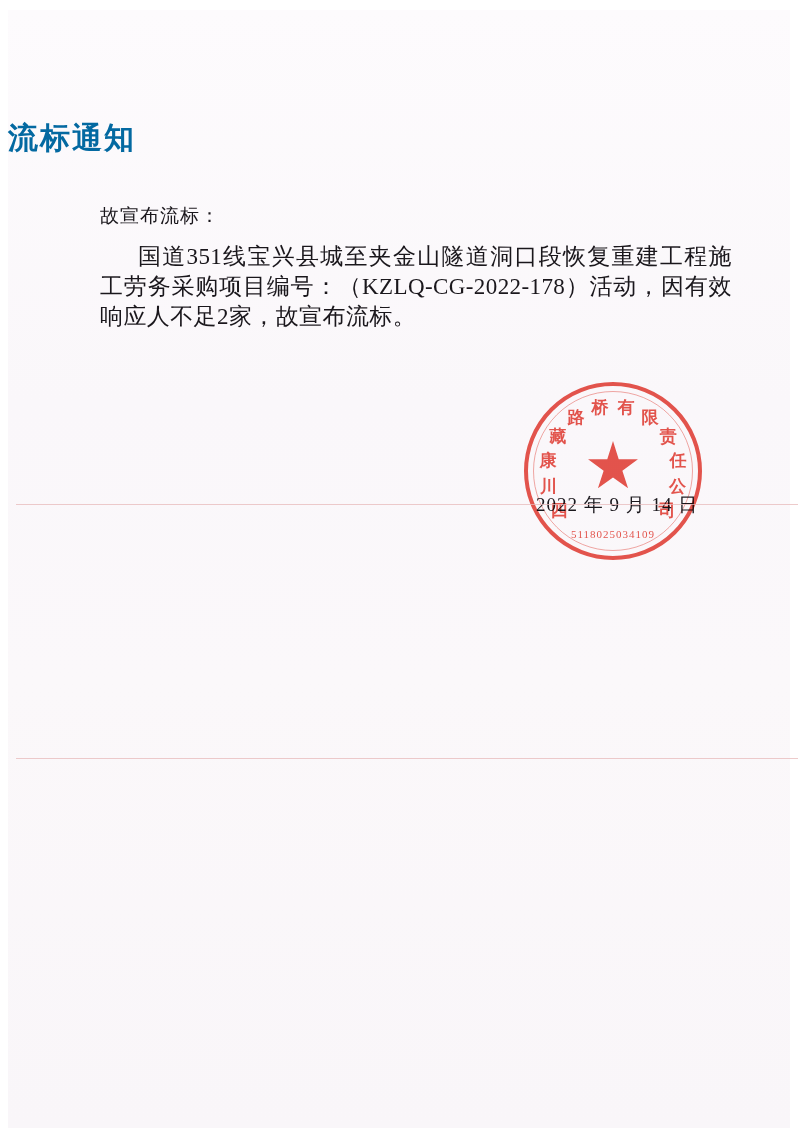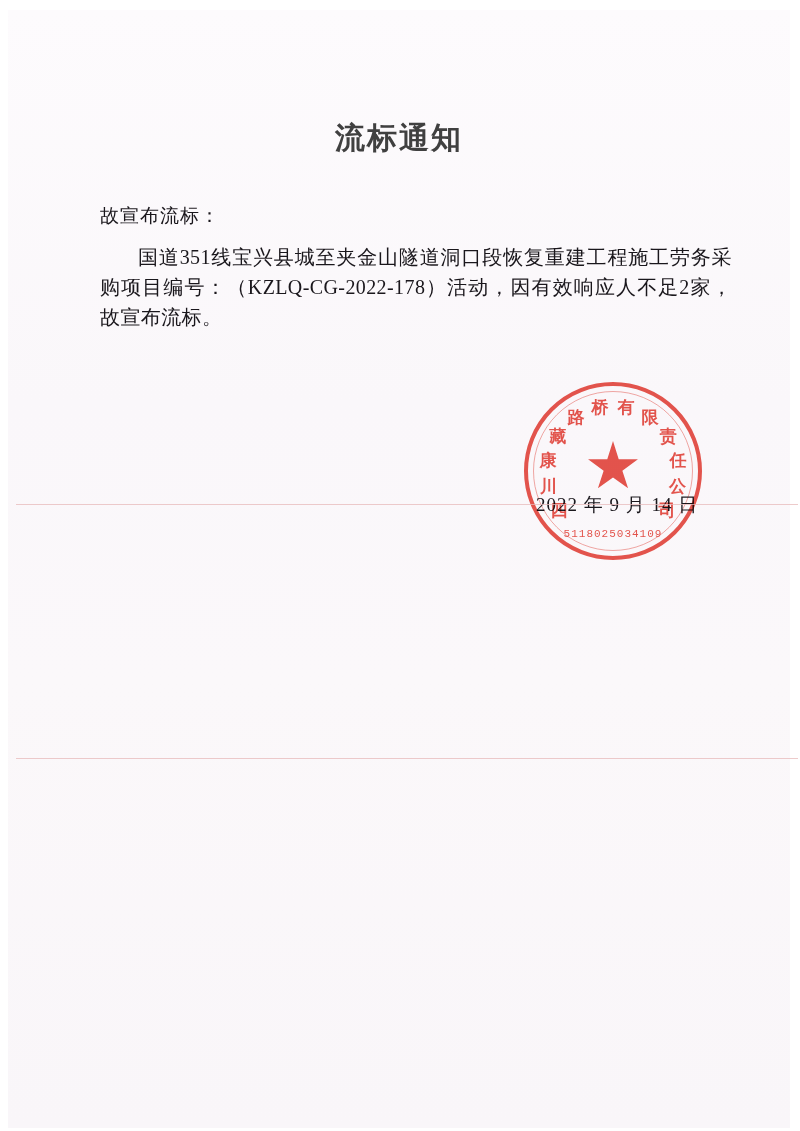--- a/index.html
+++ b/index.html
@@ -61,41 +61,40 @@
     left: 0;
     top: 0;
     width: 782px;
     height: 1118px;
   }
   .doc-title {
     position: absolute;
     top: 108px;
     left: 0;
     width: 782px;
-    text-align: center;
     font-size: 30px;
     font-weight: bold;
     letter-spacing: 2px;
-    color: #404040;
+    color: #0369a1;
     font-family: "Liberation Serif", "DejaVu Serif", serif;
   }
   .salutation {
     position: absolute;
     top: 193px;
     left: 92px;
     font-size: 19px;
     color: #1a171c;
     letter-spacing: 1px;
   }
   .body-text {
     position: absolute;
     top: 232px;
     left: 92px;
     width: 632px;
-    font-size: 20px;
+    font-size: 23px;
     line-height: 30px;
     color: #1a171c;
     text-align: justify;
     text-indent: 38px;
     letter-spacing: 0.4px;
   }
   .sign-line {
     position: absolute;
     top: 398px;
     left: 366px;
@@ -165,21 +164,21 @@
   }
   .seal-code {
     position: absolute;
     left: 0;
     bottom: 16px;
     width: 170px;
     text-align: center;
     font-size: 11px;
     letter-spacing: 1px;
     color: #e12b20;
-    font-family: Liberation Mono, monospace;
+    font-family: Liberation Serif, serif;
   }
 </style>
 </head>
 <body>
 
 <div class="page">
   <div class="edge-left"></div>
   <div class="sheet">
     <div class="content">
 

